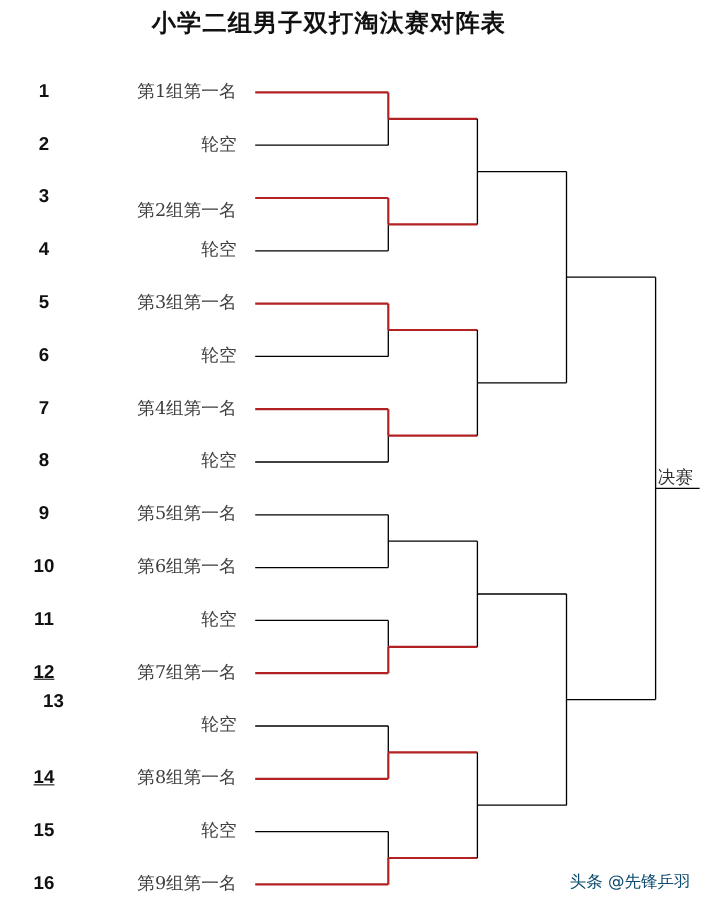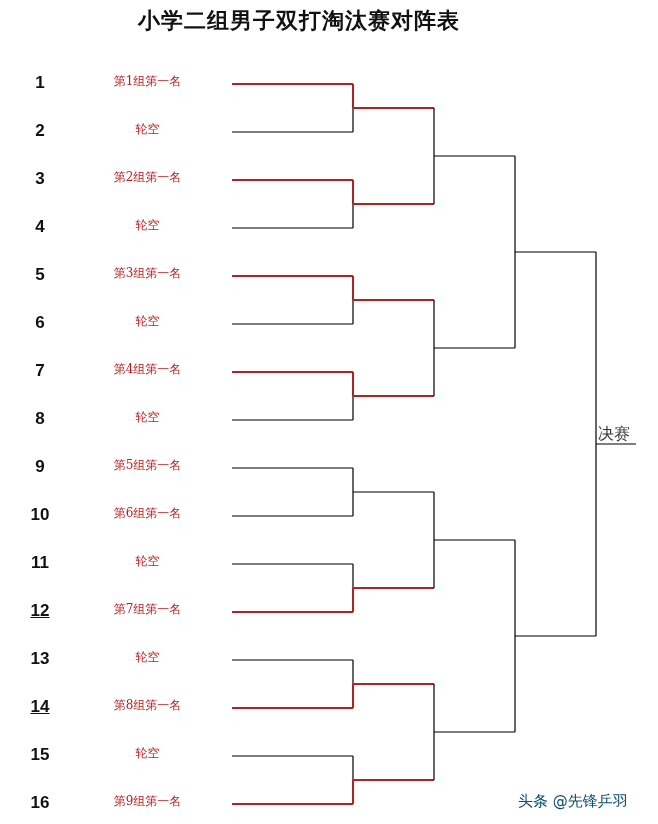--- a/index.html
+++ b/index.html
@@ -1,54 +1,54 @@
 <!DOCTYPE html>
 <html><head>
 <meta charset="utf-8">
 <style>
   html, body { margin:0; padding:0; background:#ffffff; }
   body { width:658px; height:824px; position:relative; overflow:hidden; font-family:"DejaVu Serif", serif; }
   .title { position:absolute; left:0; top:6px; width:598px; text-align:center; font-size:22px; font-weight:bold; color:#111; font-family:"DejaVu Serif", serif; letter-spacing:1px; }
   .seed { position:absolute; left:22px; width:36px; text-align:center; font-family:"Liberation Sans", sans-serif; font-weight:bold; font-size:17px; color:#111; }
-  .pname { position:absolute; left:80px; width:135px; text-align:center; font-size:12px; color:#b91c1c; font-family:"DejaVu Serif", serif; }
+  .pname { position:absolute; left:80px; width:135px; text-align:right; font-size:16px; color:#404040; font-family:"DejaVu Serif", serif; }
   svg.bracket { position:absolute; left:0; top:0; }
   .final-label { position:absolute; left:598px; top:424px; font-size:16px; color:#333; font-family:"DejaVu Serif", serif; }
   .watermark { position:absolute; left:518px; top:792px; font-size:15px; color:#0c4a6e; font-family:"DejaVu Sans", sans-serif; }
 </style>
 </head>
 <body>
 
 <div class="title">小学二组男子双打淘汰赛对阵表</div>
 
 <div id="rows">
     <div class="seed" style="top: 73px;">1</div>
     <div class="pname" style="top: 73px;">第1组第一名</div>
     <div class="seed" style="top: 121px;">2</div>
     <div class="pname" style="top: 121px;">轮空</div>
     <div class="seed" style="top: 169px;">3</div>
-    <div class="pname" style="top: 169px;">第2组第一名</div>
+    <div class="pname" style="top: 181px;">第2组第一名</div>
     <div class="seed" style="top: 217px;">4</div>
     <div class="pname" style="top: 217px;">轮空</div>
     <div class="seed" style="top: 265px;">5</div>
     <div class="pname" style="top: 265px;">第3组第一名</div>
     <div class="seed" style="top: 313px;">6</div>
     <div class="pname" style="top: 313px;">轮空</div>
     <div class="seed" style="top: 361px;">7</div>
     <div class="pname" style="top: 361px;">第4组第一名</div>
     <div class="seed" style="top: 409px;">8</div>
     <div class="pname" style="top: 409px;">轮空</div>
     <div class="seed" style="top: 457px;">9</div>
     <div class="pname" style="top: 457px;">第5组第一名</div>
     <div class="seed" style="top: 505px;">10</div>
     <div class="pname" style="top: 505px;">第6组第一名</div>
     <div class="seed" style="top: 553px;">11</div>
     <div class="pname" style="top: 553px;">轮空</div>
     <div class="seed" style="top: 601px; text-decoration: underline;">12</div>
     <div class="pname" style="top: 601px;">第7组第一名</div>
-    <div class="seed" style="top: 649px;">13</div>
+    <div class="seed" style="top: 628px; text-align: right;">13</div>
     <div class="pname" style="top: 649px;">轮空</div>
     <div class="seed" style="top: 697px; text-decoration: underline;">14</div>
     <div class="pname" style="top: 697px;">第8组第一名</div>
     <div class="seed" style="top: 745px;">15</div>
     <div class="pname" style="top: 745px;">轮空</div>
     <div class="seed" style="top: 793px;">16</div>
     <div class="pname" style="top: 793px;">第9组第一名</div>
   </div>
 
 <svg class="bracket" id="bracket" width="658" height="824">

